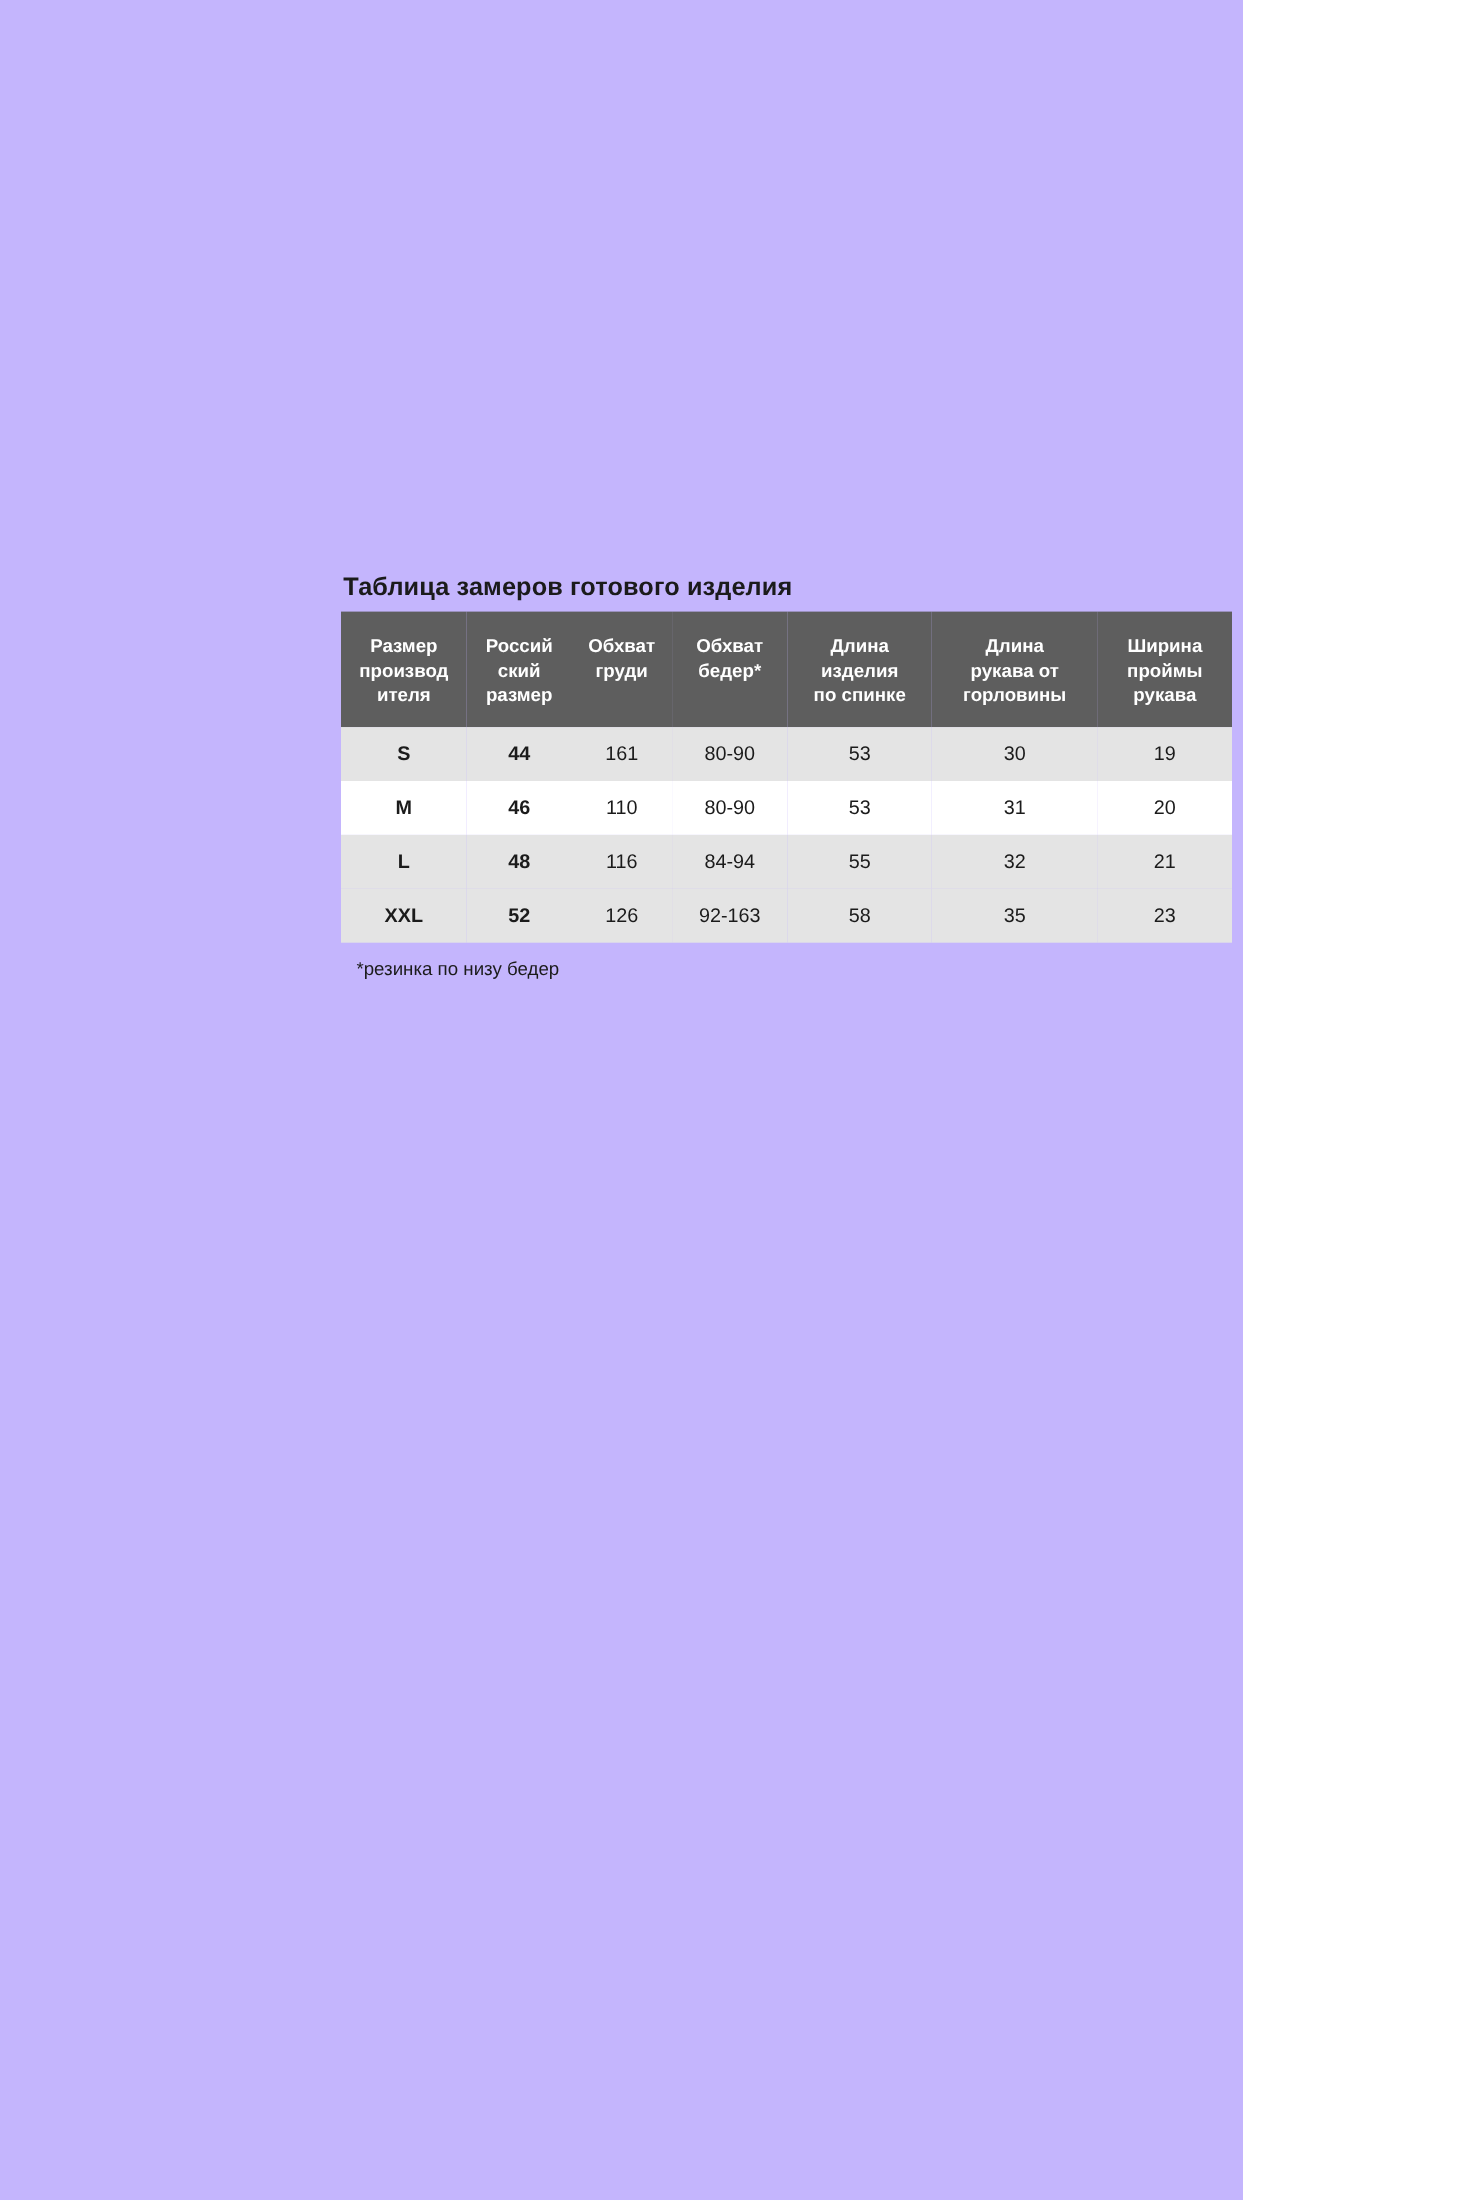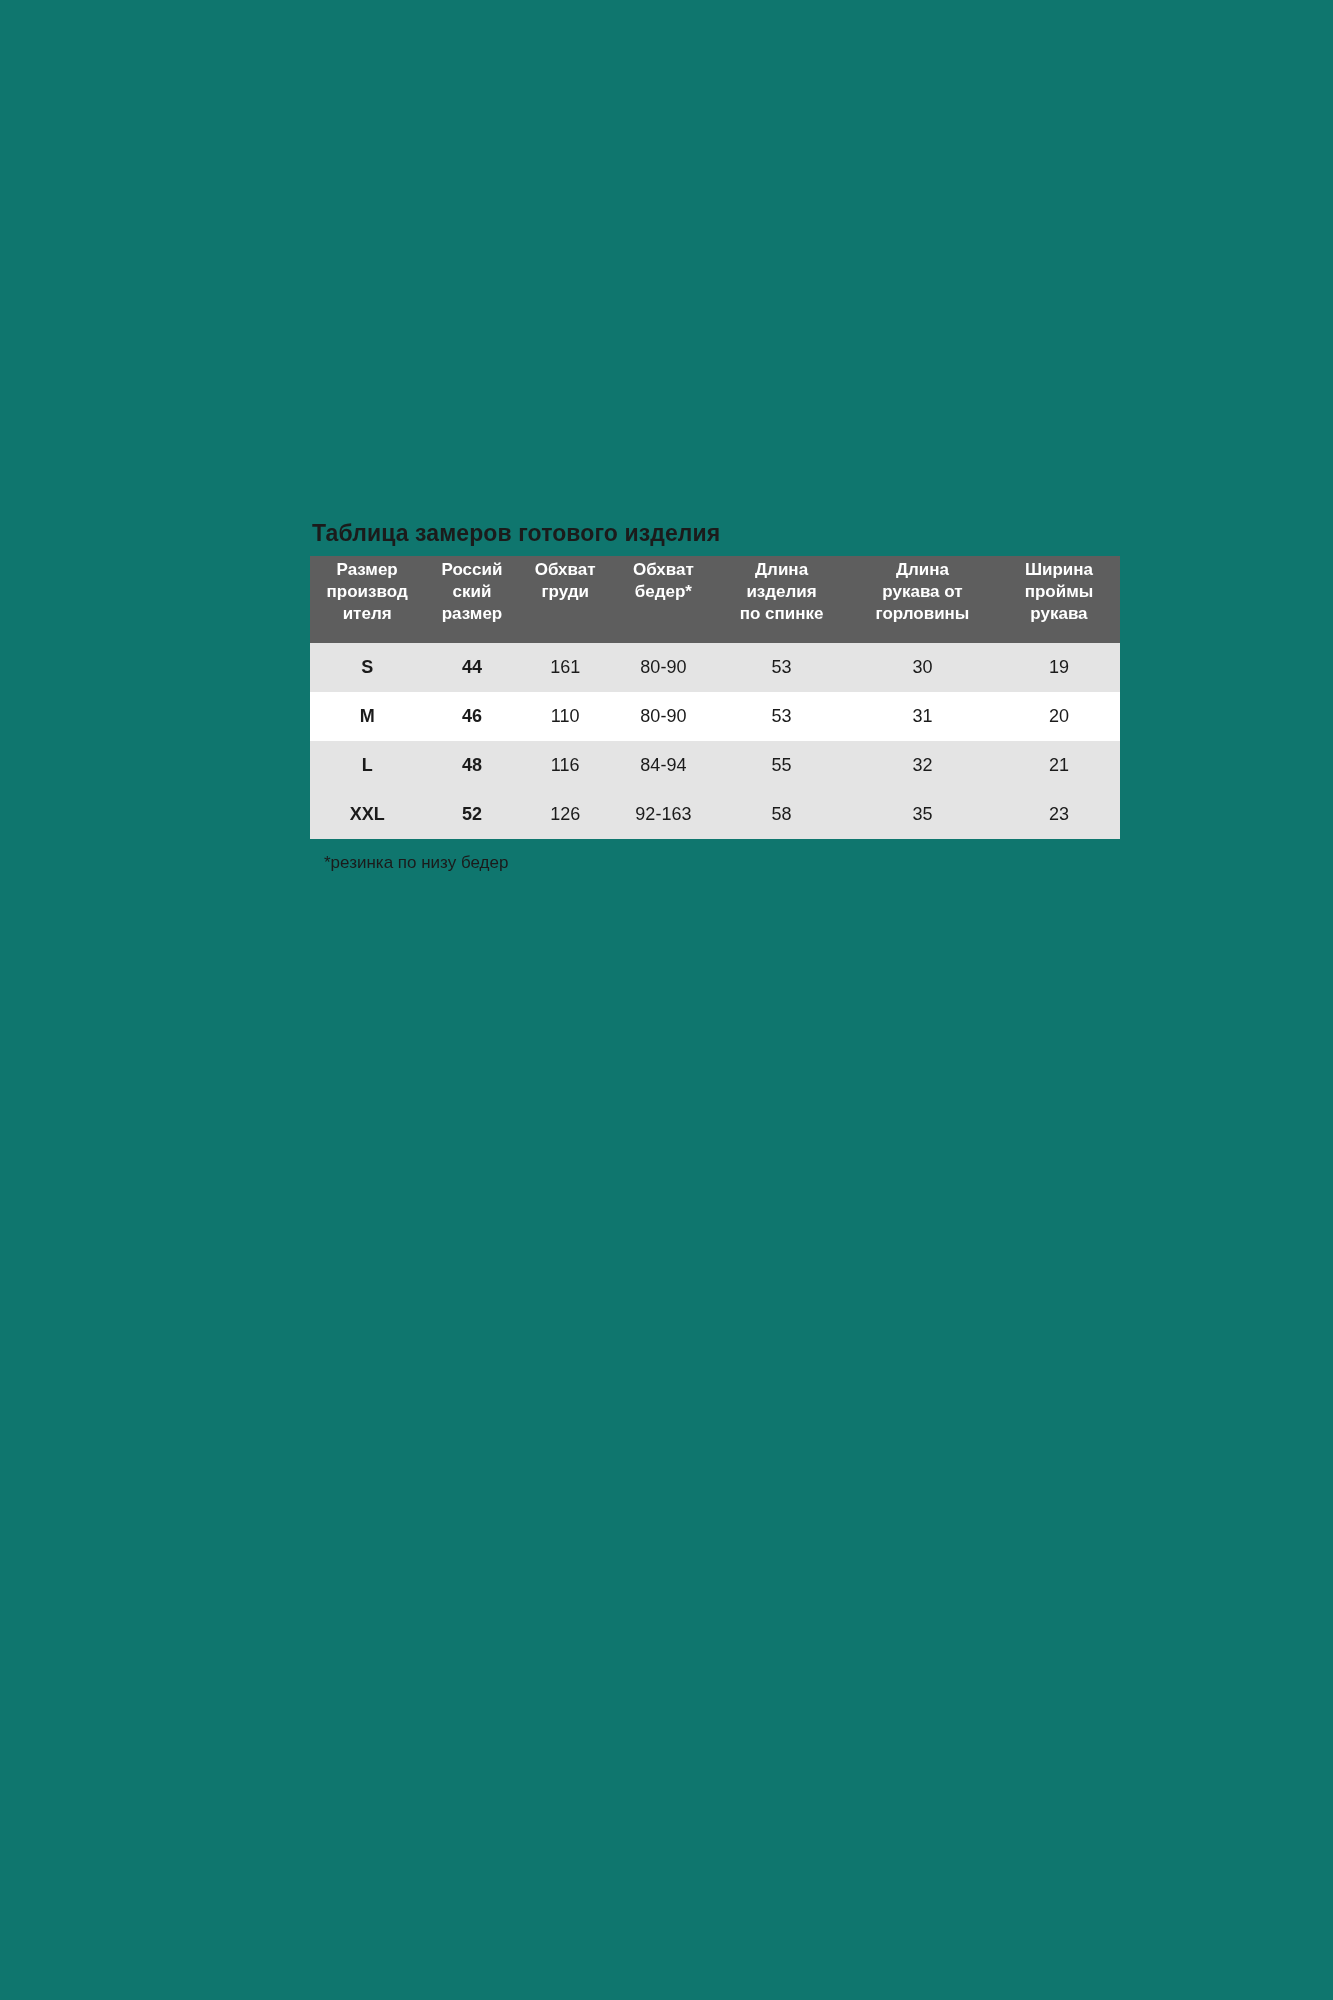--- a/index.html
+++ b/index.html
@@ -12,23 +12,23 @@
     height: 2000px;
     font-family: "Liberation Sans", sans-serif;
     position: relative;
     overflow: hidden;
   }
 
   .page {
     position: absolute;
     left: 0;
     top: 0;
-    width: 1333px;
+    width: 1130px;
     height: 2000px;
-    background: #0f766e;
+    background: #c4b5fd;
   }
 
   .sheet {
     position: absolute;
     left: 310px;
     top: 520px;
     width: 810px;
   }
 
   .table-title {
@@ -44,21 +44,21 @@
     width: 810px;
     table-layout: fixed;
   }
 
   table.size-table thead th {
     background: #5e5e5e;
     color: #ffffff;
     font-size: 17px;
     font-weight: bold;
     line-height: 1.28;
-    padding: 3px 4px 19px 4px;
+    padding: 21px 4px 19px 4px;
     vertical-align: top;
     text-align: center;
     border: none;
   }
 
   table.size-table tbody td {
     font-size: 18px;
     color: #1b1b1b;
     text-align: center;
     padding: 14px 4px 14px 4px;

